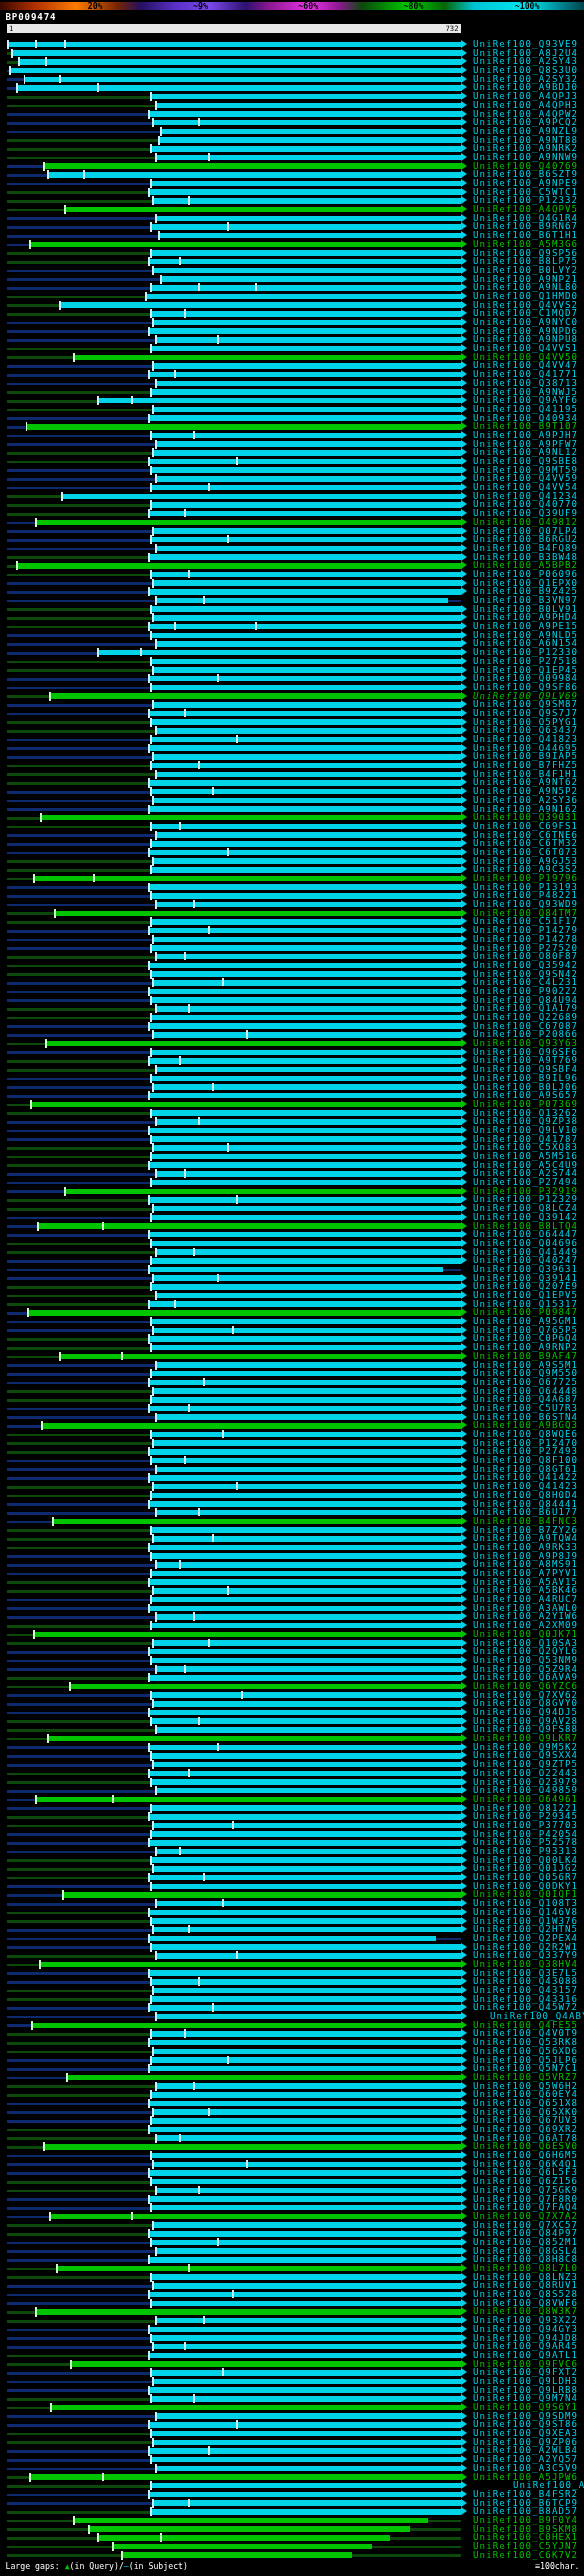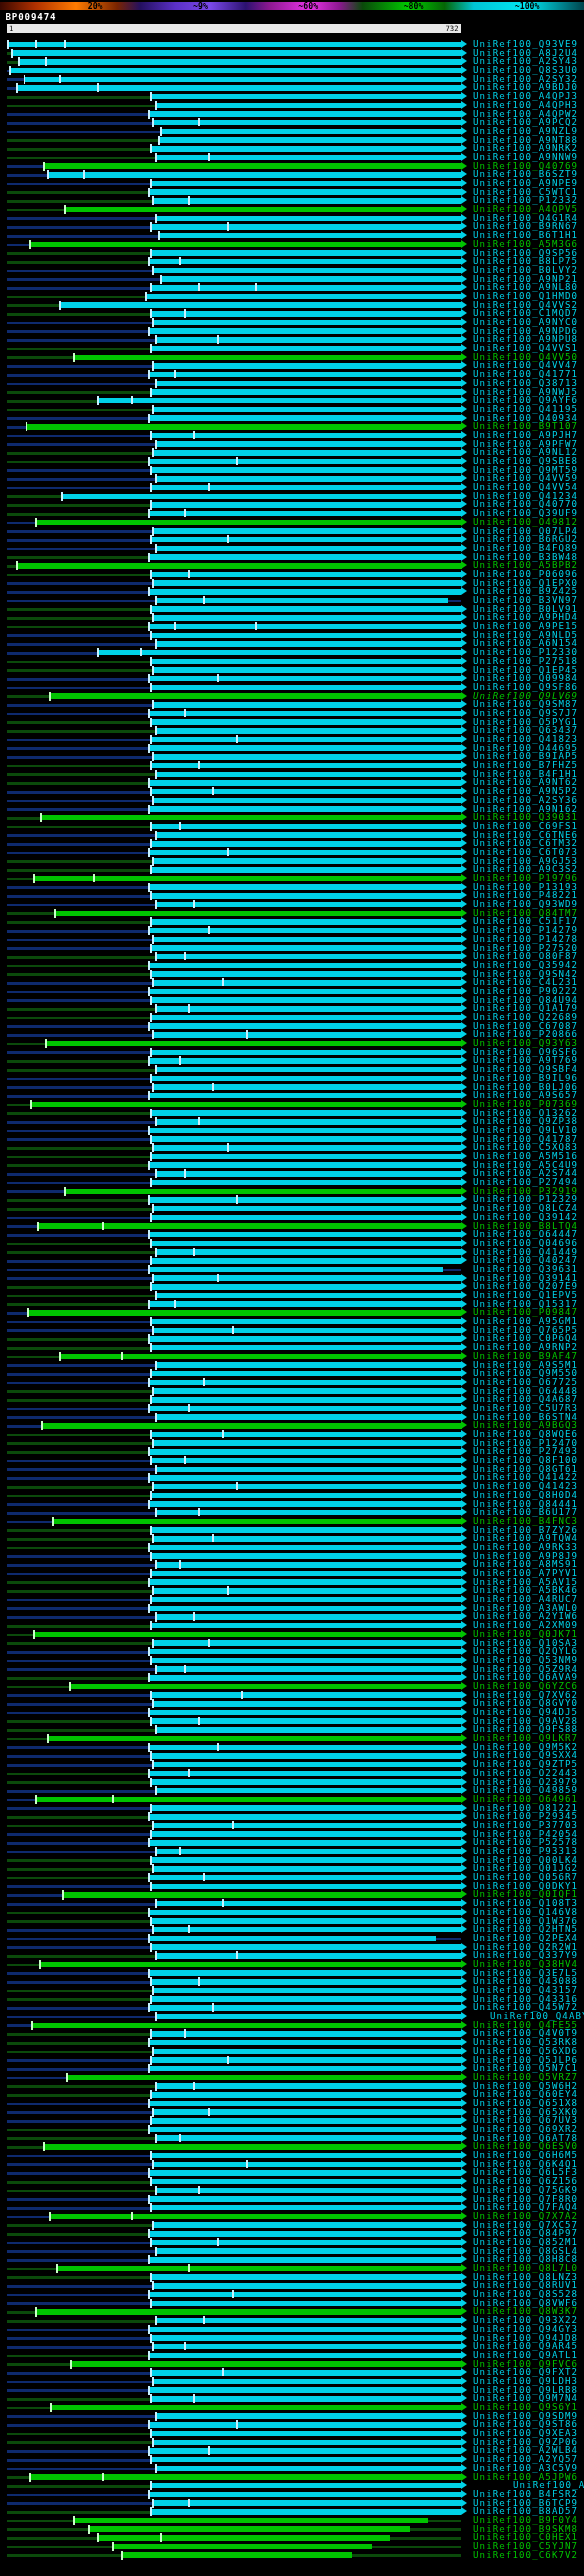--- a/index.html
+++ b/index.html
@@ -2162,14 +2162,18 @@
         <div class="cap" style="left: 112px; background: rgb(200, 255, 200);"></div>
         <div class="lab" style="color: rgb(0, 196, 0);">UniRef100_C5YJN7</div>
       </div>
       <div class="row">
         <div class="dim" style="left: 7.3px; width: 454px; background: rgb(11, 74, 11);"></div>
         <div class="seg" style="left: 121px; width: 231px; background: rgb(0, 196, 0);"></div>
         <div class="cap" style="left: 121px; background: rgb(200, 255, 200);"></div>
         <div class="lab" style="color: rgb(0, 196, 0);">UniRef100_C6K7V2</div>
       </div>
     </div>
+  <div id="legend">
+    <span>Large gaps: </span><span class="m-q">▲</span><span>(in Query)/</span><span class="m-s">—</span><span>(in Subject)</span>
+    <span class="right">≡100char.</span>
+  </div>
 </div>
 
 
 </body></html>

